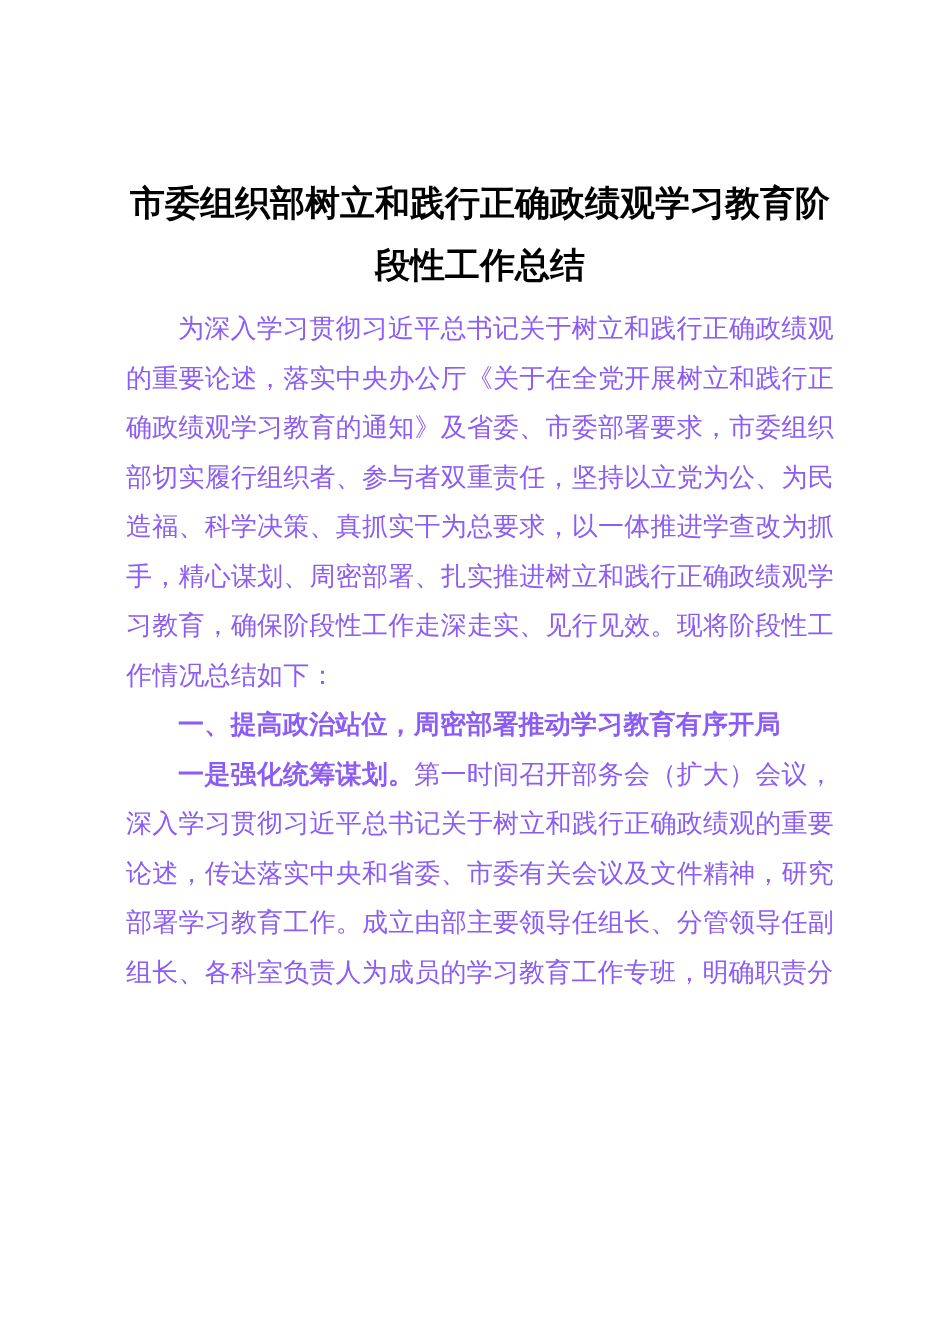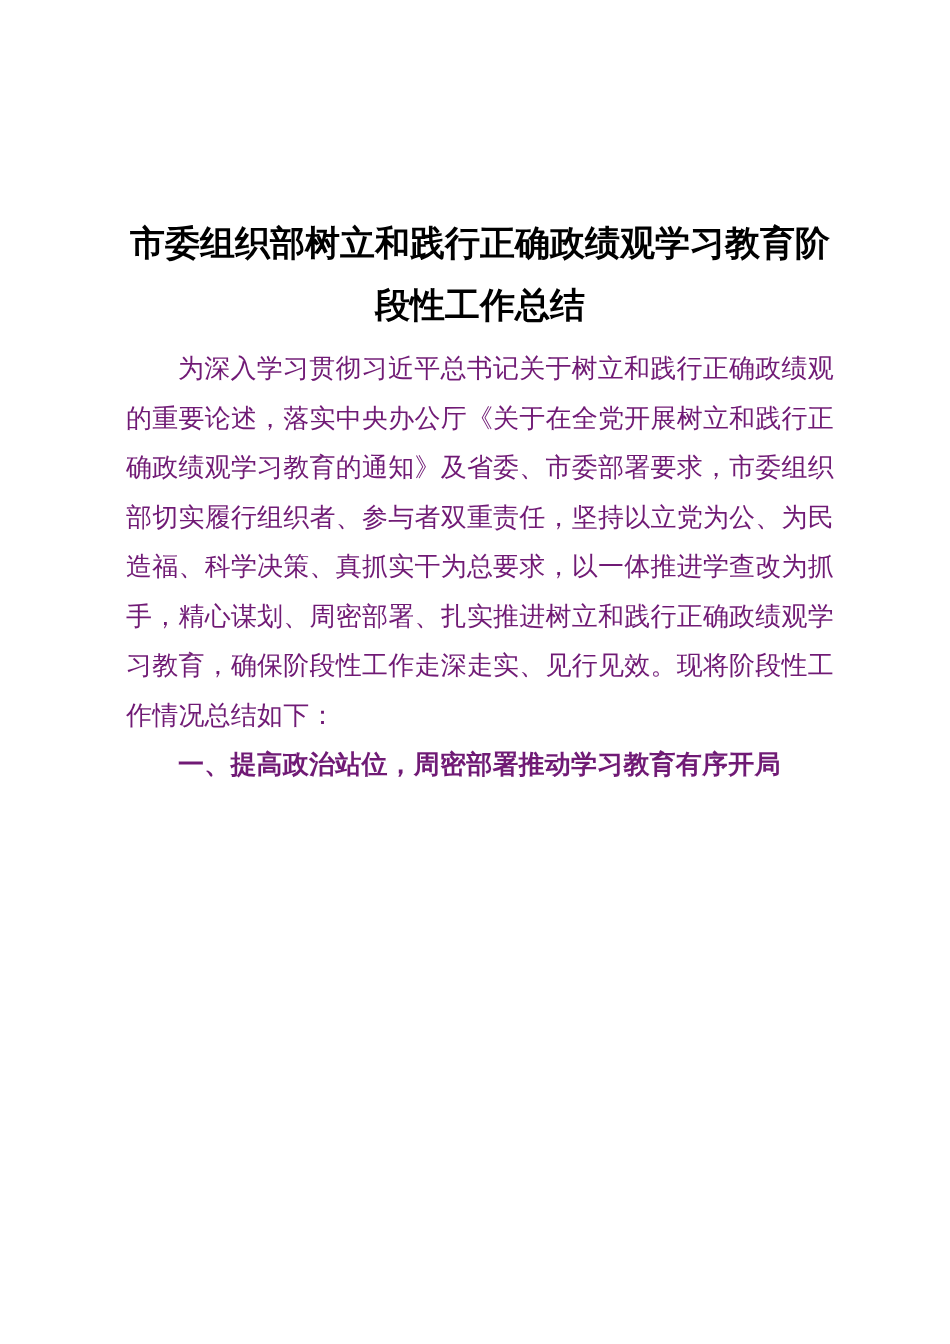--- a/index.html
+++ b/index.html
@@ -13,40 +13,39 @@
     height: 1344px;
     background: #ffffff;
     color: #000000;
     font-family: "DejaVu Sans", sans-serif;
     overflow: hidden;
     box-sizing: border-box;
   }
   .content {
     margin-left: 126px;
     width: 708px;
-    margin-top: 40px;
   }
   .doc-title {
     margin: 0 0 8px 0;
     padding-top: 172px;
     font-size: 35px;
     font-weight: 700;
     line-height: 62px;
     text-align: center;
     letter-spacing: 0;
     color: #000000;
   }
   .body-para {
     margin: 0;
     font-size: 26px;
     line-height: 49.5px;
     letter-spacing: 0.2px;
     text-align: justify;
     text-indent: 2em;
-    color: #701a75;
+    color: #8b5cf6;
     word-break: normal;
   }
   .section-heading {
     font-weight: 700;
   }
   .lead-bold {
     font-weight: 700;
   }
 </style>
 </head>
@@ -55,15 +54,16 @@
 <div class="page">
   <div class="content">
 
     <h1 class="doc-title">市委组织部树立和践行正确政绩观学习教育阶段性工作总结</h1>
 
     <p class="body-para">为深入学习贯彻习近平总书记关于树立和践行正确政绩观的重要论述，落实中央办公厅《关于在全党开展树立和践行正确政绩观学习教育的通知》及省委、市委部署要求，市委组织部切实履行组织者、参与者双重责任，坚持以立党为公、为民造福、科学决策、真抓实干为总要求，以一体推进学查改为抓手，精心谋划、周密部署、扎实推进树立和践行正确政绩观学习教育，确保阶段性工作走深走实、见行见效。现将阶段性工作情况总结如下：</p>
 
     <p class="body-para section-heading">一、提高政治站位，周密部署推动学习教育有序开局</p>
 
 
+    <p class="body-para"><strong class="lead-bold">一是强化统筹谋划。</strong><span>第一时间召开部务会（扩大）会议，深入学习贯彻习近平总书记关于树立和践行正确政绩观的重要论述，传达落实中央和省委、市委有关会议及文件精神，研究部署学习教育工作。成立由部主要领导任组长、分管领导任副组长、各科室负责人为成员的学习教育工作专班，明确职责分</span></p>
 
   </div>
 </div>
 
 </body></html>

